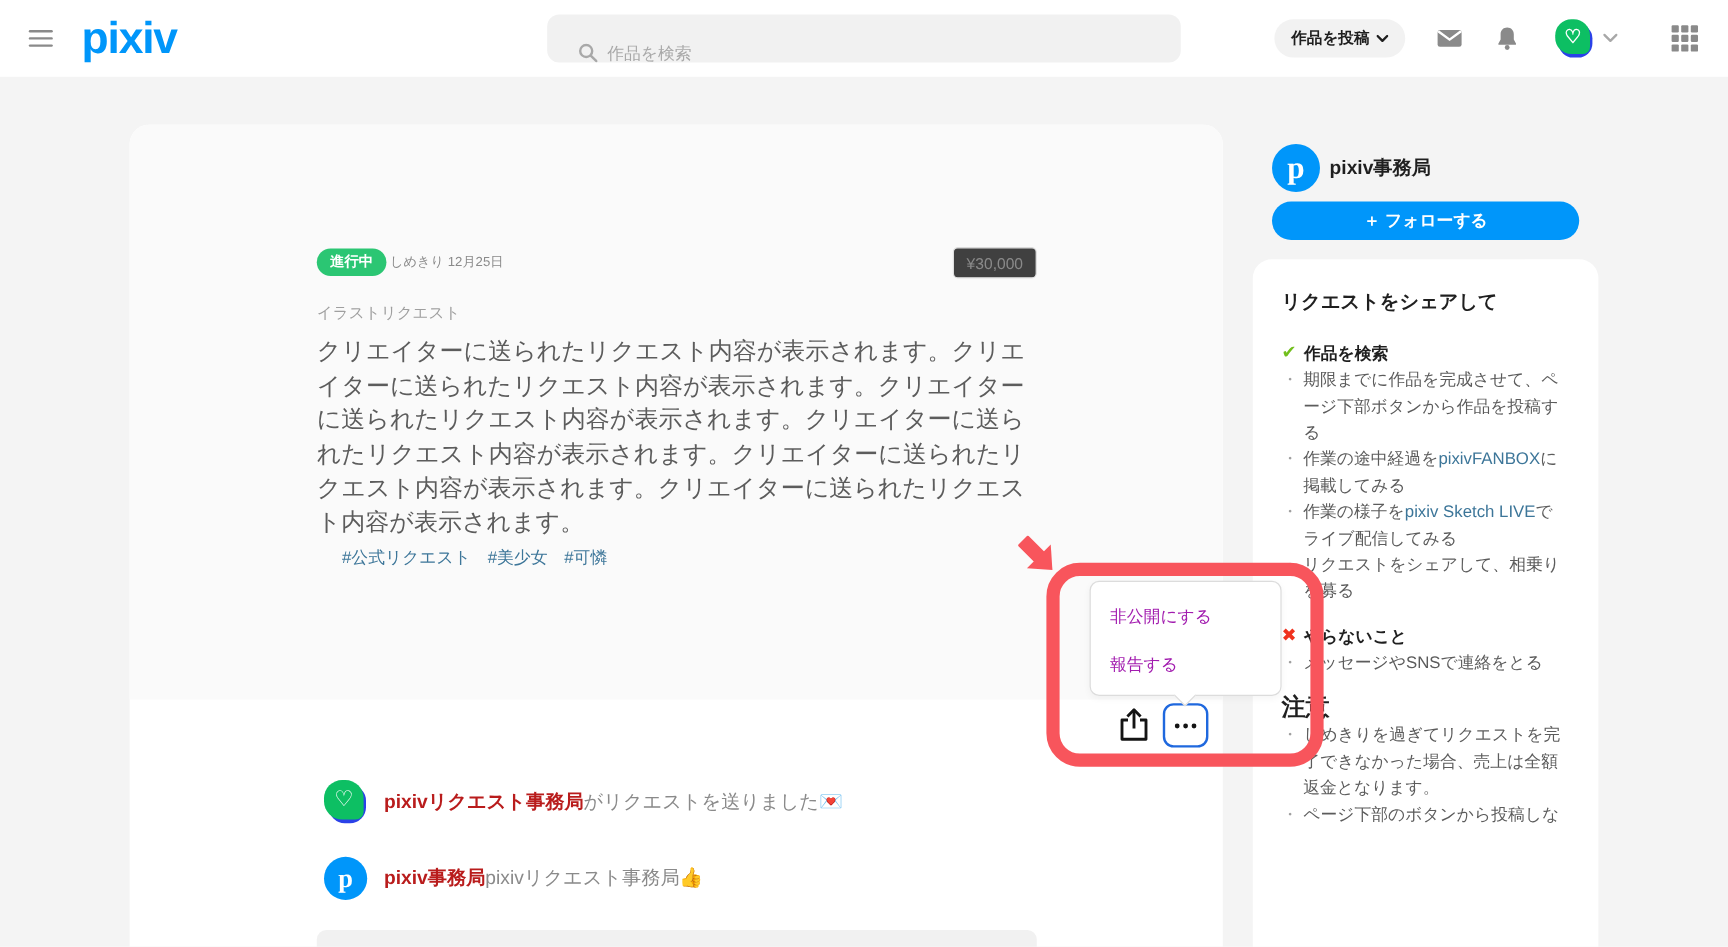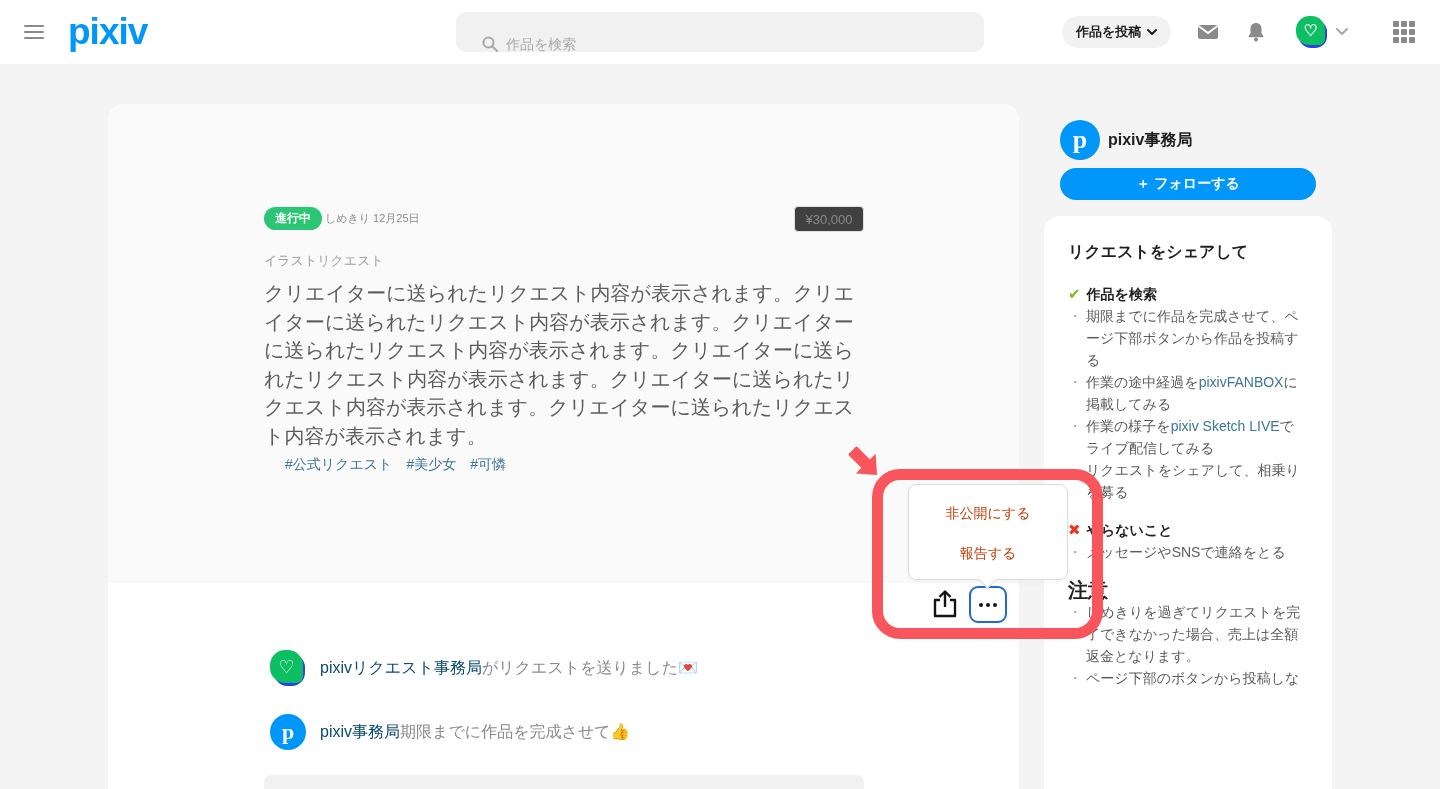--- a/index.html
+++ b/index.html
@@ -44,32 +44,32 @@
   .tags { position:absolute; left:264px; top:456px; display:flex; gap:14px; z-index:3;margin-left:21px; }
   .tags a { color:#3d7699; font-size:14px; text-decoration:none; }
 
   .share-btn { position:absolute; left:932px; top:589px; width:28px; height:30px; border:none; background:none; padding:0; cursor:pointer; z-index:3; }
   .more-btn { position:absolute; left:969px; top:586px; width:38px; height:37px; background:#ffffff; border:2px solid #1f68de; border-radius:9px; display:flex; align-items:center; justify-content:center; gap:3px; cursor:pointer; z-index:3; }
   .more-btn i { width:4px; height:4px; border-radius:50%; background:#141414; }
 
   
   .popup { position:absolute; left:908px; top:484px; width:160px; height:96px; background:#ffffff; border:1px solid #dcdcdc; border-radius:8px; z-index:40; box-shadow:0 2px 6px rgba(0,0,0,0.04); }
   .popup::after { content:""; position:absolute; left:72px; bottom:-7px; width:12px; height:12px; background:#ffffff; border-right:1px solid #dcdcdc; border-bottom:1px solid #dcdcdc; transform:rotate(45deg); }
-  .popup .item { display:block; width:100%; text-align:center; border:none; background:none; font-family:inherit; font-size:14px; color:#c2410c; padding:11px 16px; cursor:pointer; }
+  .popup .item { display:block; width:100%; text-align:left; border:none; background:none; font-family:inherit; font-size:14px; color:#a21caf; padding:11px 16px; cursor:pointer; }
   .popup .item:first-child { margin-top:9px; }
 
   
   .anno-box { position:absolute; left:872px; top:469px; width:231px; height:170px; border:11px solid #f8555c; border-radius:28px; z-index:50; pointer-events:none; }
   .anno-arrow { position:absolute; left:846px; top:444px; width:38px; height:38px; z-index:50; pointer-events:none; }
 
   
   .activity-row { position:absolute; left:270px; height:36px; display:flex; align-items:center; z-index:3; }
   .activity-row .av { width:36px; height:36px; margin-right:14px; flex:none; }
   .activity-row .txt { font-size:16px; color:#8a8a8a; }
-  .activity-row .txt b { color:#0c4a6e; font-weight:400;margin-top:10px; }
+  .activity-row .txt b { color:#b91c1c; font-weight:700;margin-top:10px; }
   .cut-box { position:absolute; left:264px; top:775px; width:600px; height:30px; background:#f1f1f1; border-radius:8px 8px 0 0; z-index:3; }
 
   
   .sb-avatar { position:absolute; left:1060px; top:120px; width:40px; height:40px; font-size:26px; z-index:3; cursor:pointer; }
   .sb-name { position:absolute; left:1108px; top:130px; font-size:16px; font-weight:700; color:#1f1f1f; z-index:3; cursor:pointer; }
   .follow-btn { position:absolute; left:1060px; top:168px; width:256px; height:32px; border:none; border-radius:16px; background:#0096fa; color:#fff; font-size:14px; font-weight:700; font-family:inherit; display:flex; align-items:center; justify-content:center; gap:4px; cursor:pointer; z-index:3; }
   .guide-card { position:absolute; left:1044px; top:216px; width:288px; height:600px; background:#ffffff; border-radius:16px; padding:26px 24px; z-index:3; }
   .guide-title { font-size:16px; font-weight:700; color:#1f1f1f; margin-bottom:20px; }
   .g-head { display:flex; align-items:center; gap:6px; font-size:14px; font-weight:700; color:#1f1f1f; line-height:22px; }
   .g-head .ck { color:#72bf1d; font-size:15px; font-weight:700; }
@@ -205,21 +205,21 @@
         <div class="back"></div>
         <div class="front">
           <span class="heart" style="font-size:18px">♡</span>
         </div>
       </div>
   </div>
   <span class="txt"><b>pixivリクエスト事務局</b><span>がリクエストを送りました💌</span></span>
 </div>
 <div class="activity-row" style="top:714px">
   <div class="av p-avatar" style="font-size:22px">p</div>
-  <span class="txt"><b>pixiv事務局</b><span>期限までに作品を完成させて👍</span></span>
+  <span class="txt"><b>pixiv事務局</b><span>pixivリクエスト事務局👍</span></span>
 </div>
 <div class="cut-box"></div>
 
 <div class="sb-avatar p-avatar">p</div>
 <div class="sb-name">pixiv事務局</div>
 <button class="follow-btn">
   <span>＋</span>
   <span>フォローする</span>
 </button>
 

